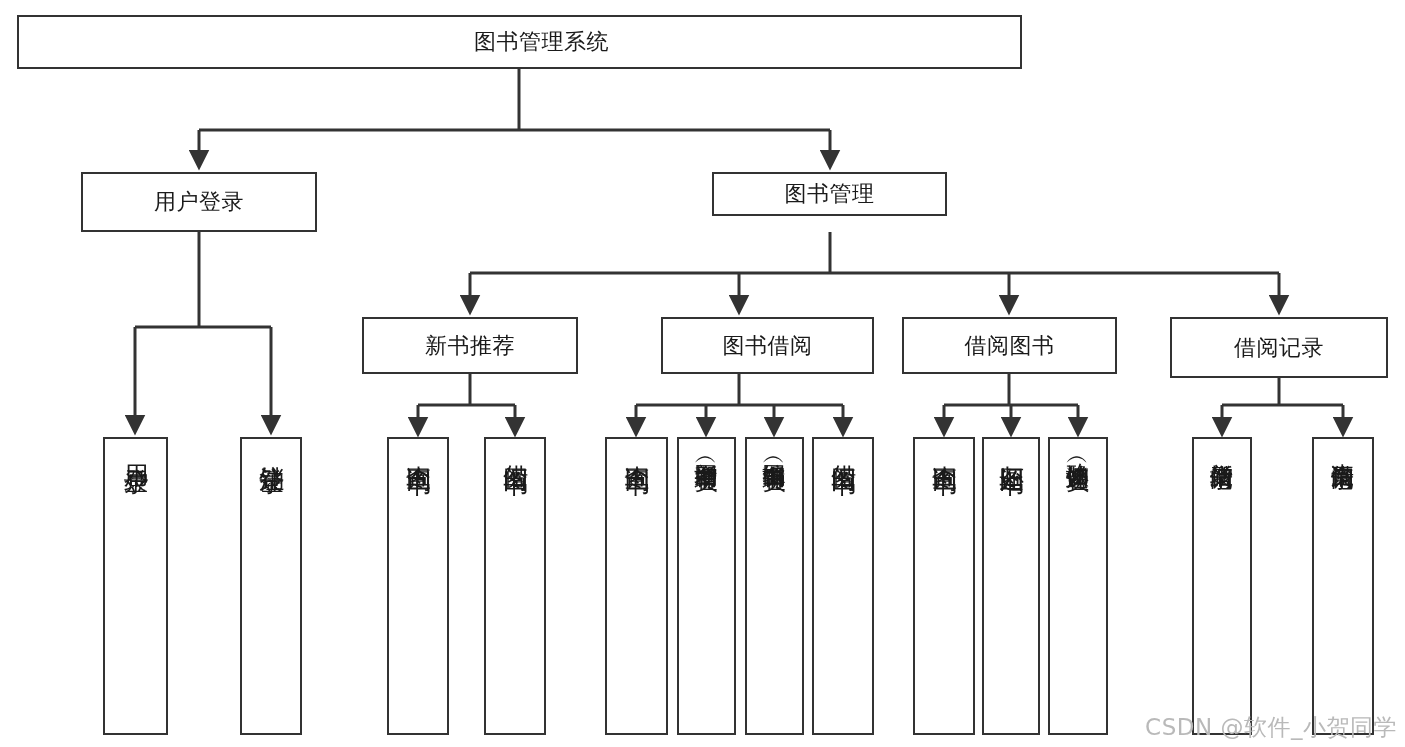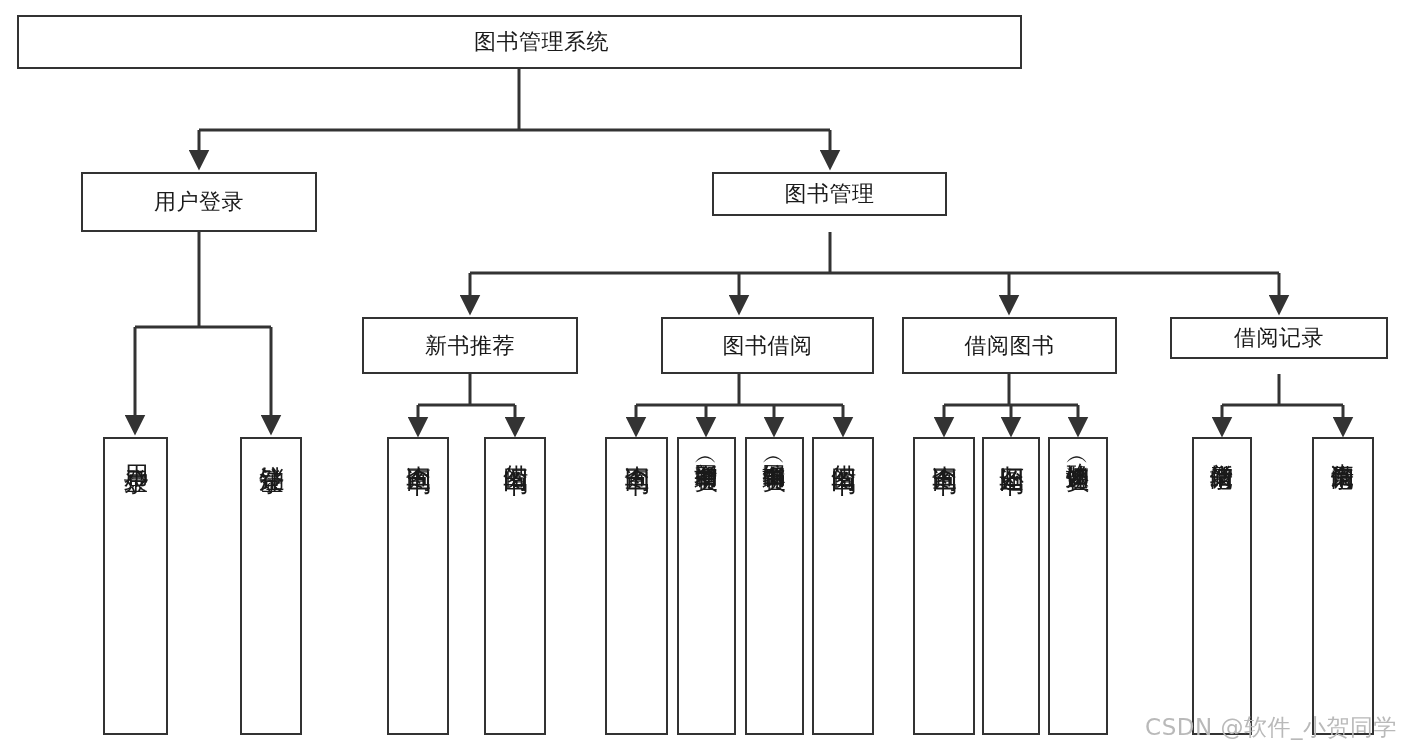--- a/index.html
+++ b/index.html
@@ -141,21 +141,21 @@
 
   <div class="node horizontal" style="left: 362px; top: 317px; width: 216px; height: 57px;">
     <span class="node-label">新书推荐</span>
   </div>
   <div class="node horizontal" style="left: 633px; top: 317px; width: 213px; height: 57px; margin-left: 28px;">
     <span class="node-label">图书借阅</span>
   </div>
   <div class="node horizontal" style="left: 902px; top: 317px; width: 215px; height: 57px;">
     <span class="node-label">借阅图书</span>
   </div>
-  <div class="node horizontal" style="left: 1170px; top: 317px; width: 218px; height: 42px;">
+  <div class="node horizontal" style="left: 1170px; top: 317px; width: 218px; height: 61px;">
     <span class="node-label">借阅记录</span>
   </div>
 
   <div class="node vertical" style="left: 103px; top: 437px; width: 65px; height: 298px;">
     <span class="node-label">用户登录</span>
   </div>
   <div class="node vertical" style="left: 240px; top: 437px; width: 62px; height: 298px;">
     <span class="node-label">注销登录</span>
   </div>
   <div class="node vertical" style="left: 387px; top: 437px; width: 62px; height: 298px;">

